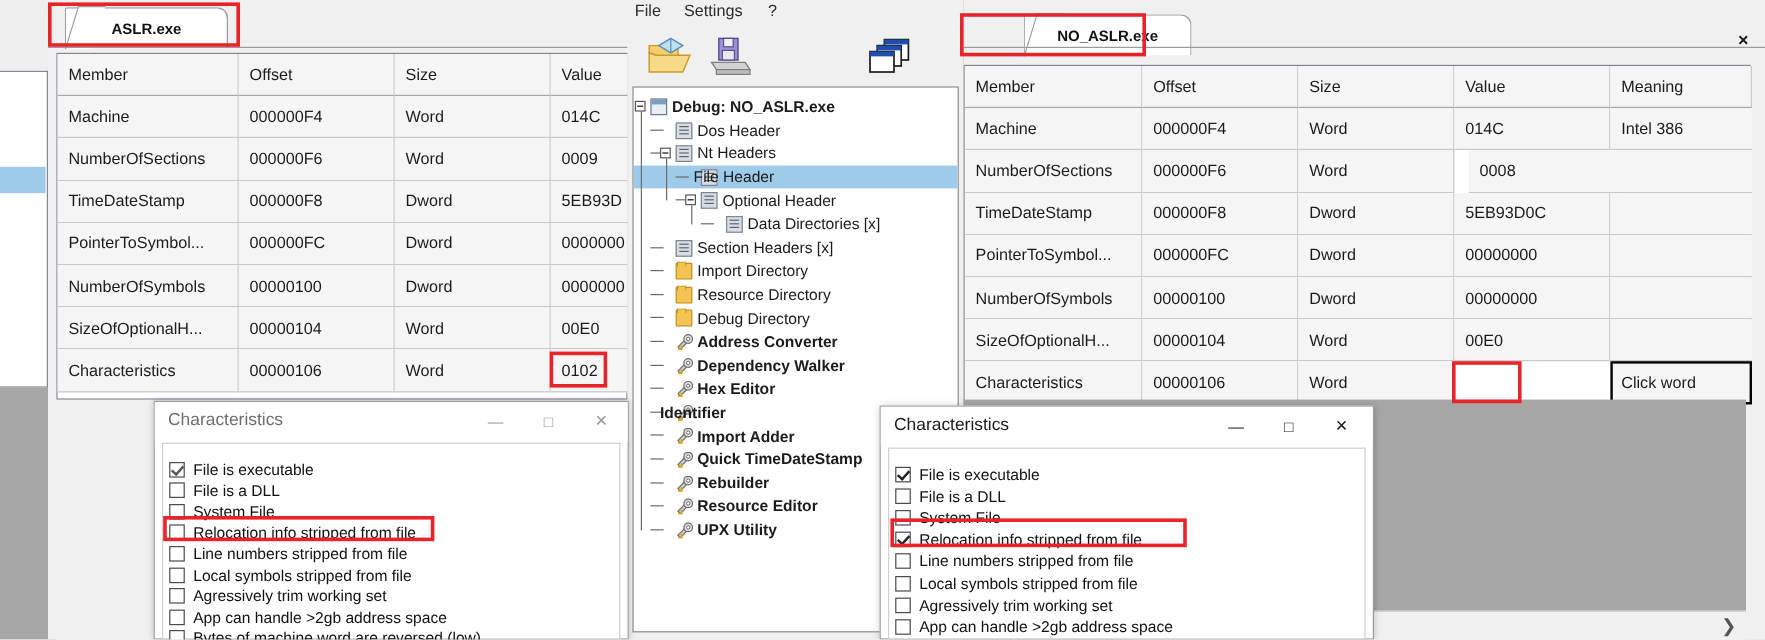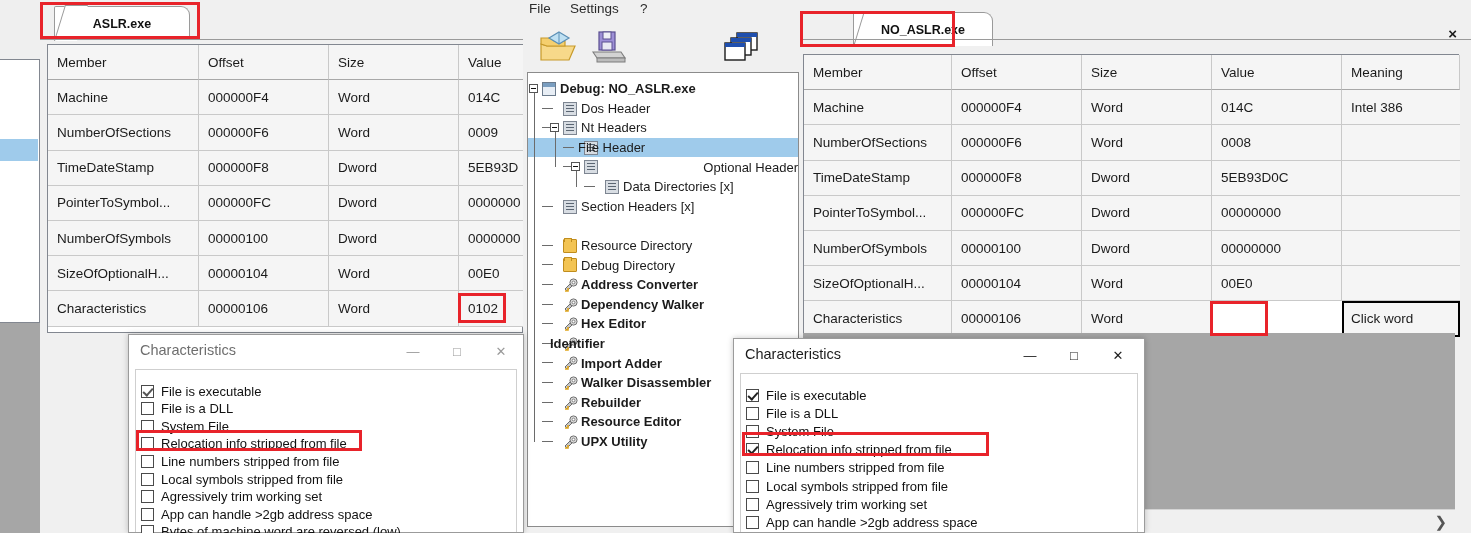--- a/index.html
+++ b/index.html
@@ -269,36 +269,41 @@
         <span class="tline" style="left: 14px; top: 9px; width: 11px; height: 1px;"></span>
         <span class="exp" style="left: 22px; top: 5px;"></span>
         <span class="ico ico-page" style="left: 35px; top: 3px;"></span>
         <span class="tlabel" style="margin-left: 53px;">Nt Headers</span>
       </div>
       <div class="tnode sel" style="top: 64.8px;">
         <span class="tline" style="left: 35px; top: 9px; width: 11px; height: 1px;"></span>
         <span class="ico ico-page" style="left: 56px; top: 3px;"></span>
         <span class="tlabel" style="margin-left: 50px;">File Header</span>
       </div>
-      <div class="tnode" style="top: 84.4px; justify-content: flex-end;">
+      <div class="tnode" style="top: 84.4px;">
         <span class="tline" style="left: 35px; top: 9px; width: 11px; height: 1px;"></span>
         <span class="exp" style="left: 43px; top: 5px;"></span>
         <span class="ico ico-page" style="left: 56px; top: 3px;"></span>
         <span class="tlabel" style="margin-left: 74px;">Optional Header</span>
       </div>
       <div class="tnode" style="top: 104px;">
         <span class="tline" style="left: 56px; top: 9px; width: 11px; height: 1px;"></span>
         <span class="ico ico-page" style="left: 77px; top: 3px;"></span>
         <span class="tlabel" style="margin-left: 95px;">Data Directories [x]</span>
       </div>
       <div class="tnode" style="top: 123.6px;">
         <span class="tline" style="left: 14px; top: 9px; width: 11px; height: 1px;"></span>
         <span class="ico ico-page" style="left: 35px; top: 3px;"></span>
         <span class="tlabel" style="margin-left: 53px;">Section Headers [x]</span>
       </div>
+      <div class="tnode" style="top: 143.2px;">
+        <span class="tline" style="left: 14px; top: 9px; width: 11px; height: 1px;"></span>
+        <span class="ico ico-folder" style="left: 35px; top: 3px;"></span>
+        <span class="tlabel" style="margin-left: 53px;">Import Directory</span>
+      </div>
       <div class="tnode" style="top: 162.8px;">
         <span class="tline" style="left: 14px; top: 9px; width: 11px; height: 1px;"></span>
         <span class="ico ico-folder" style="left: 35px; top: 3px;"></span>
         <span class="tlabel" style="margin-left: 53px;">Resource Directory</span>
       </div>
       <div class="tnode" style="top: 182.4px;">
         <span class="tline" style="left: 14px; top: 9px; width: 11px; height: 1px;"></span>
         <span class="ico ico-folder" style="left: 35px; top: 3px;"></span>
         <span class="tlabel" style="margin-left: 53px;">Debug Directory</span>
       </div>
@@ -353,21 +358,21 @@
         <span class="tlabel" style="margin-left: 53px;">Import Adder</span>
       </div>
       <div class="tnode bold" style="top: 300px;">
         <span class="tline" style="left: 14px; top: 9px; width: 11px; height: 1px;"></span>
         <span class="ico ico-tool" style="left: 35px; top: 3px;"><svg width="15" height="14" viewBox="0 0 15 14">
             <path d="M2 11 L7 6 L9 8 L4 13 Z" fill="#c9c9c9" stroke="#6d6d6d" stroke-width="1"></path>
             <circle cx="10.5" cy="4.5" r="3.6" fill="#dcdcdc" stroke="#6d6d6d" stroke-width="1"></circle>
             <circle cx="10.5" cy="4.5" r="1.4" fill="#ffffff" stroke="#6d6d6d" stroke-width=".8"></circle>
             <path d="M2 13 L5 13 L5 10" fill="none" stroke="#e0a61e" stroke-width="1.6"></path>
           </svg></span>
-        <span class="tlabel" style="margin-left: 53px;">Walker Disassembler</span>
+        <span class="tlabel" style="margin-left: 53px;">Quick TimeDateStamp</span>
       </div>
       <div class="tnode bold" style="top: 319.6px;">
         <span class="tline" style="left: 14px; top: 9px; width: 11px; height: 1px;"></span>
         <span class="ico ico-tool" style="left: 35px; top: 3px;"><svg width="15" height="14" viewBox="0 0 15 14">
             <path d="M2 11 L7 6 L9 8 L4 13 Z" fill="#c9c9c9" stroke="#6d6d6d" stroke-width="1"></path>
             <circle cx="10.5" cy="4.5" r="3.6" fill="#dcdcdc" stroke="#6d6d6d" stroke-width="1"></circle>
             <circle cx="10.5" cy="4.5" r="1.4" fill="#ffffff" stroke="#6d6d6d" stroke-width=".8"></circle>
             <path d="M2 13 L5 13 L5 10" fill="none" stroke="#e0a61e" stroke-width="1.6"></path>
           </svg></span>
         <span class="tlabel" style="margin-left: 53px;">Rebuilder</span>
@@ -418,21 +423,21 @@
         <div class="gcell " style="left: 0px; width: 148px;">Machine</div>
         <div class="gcell " style="left: 148px; width: 130px;">000000F4</div>
         <div class="gcell " style="left: 278px; width: 130px;">Word</div>
         <div class="gcell sel" style="left: 408px; width: 130px;">014C</div>
         <div class="gcell sel" style="left: 538px; width: 118px; border-right: none;">Intel 386</div>
       </div>
       <div class="grow body" style="top: 70.4px; height: 35.2px;">
         <div class="gcell " style="left: 0px; width: 148px;">NumberOfSections</div>
         <div class="gcell " style="left: 148px; width: 130px;">000000F6</div>
         <div class="gcell " style="left: 278px; width: 130px;">Word</div>
-        <div class="gcell val" style="left: 408px; width: 130px;">0008</div>
+        <div class="gcell val" style="left: 420px; width: 130px;">0008</div>
         <div class="gcell blank" style="left: 538px; width: 118px; border-right: none;"></div>
       </div>
       <div class="grow body" style="top: 105.6px; height: 35.2px;">
         <div class="gcell " style="left: 0px; width: 148px;">TimeDateStamp</div>
         <div class="gcell " style="left: 148px; width: 130px;">000000F8</div>
         <div class="gcell " style="left: 278px; width: 130px;">Dword</div>
         <div class="gcell val" style="left: 408px; width: 130px;">5EB93D0C</div>
         <div class="gcell blank" style="left: 538px; width: 118px; border-right: none;"></div>
       </div>
       <div class="grow body" style="top: 140.8px; height: 35.2px;">

